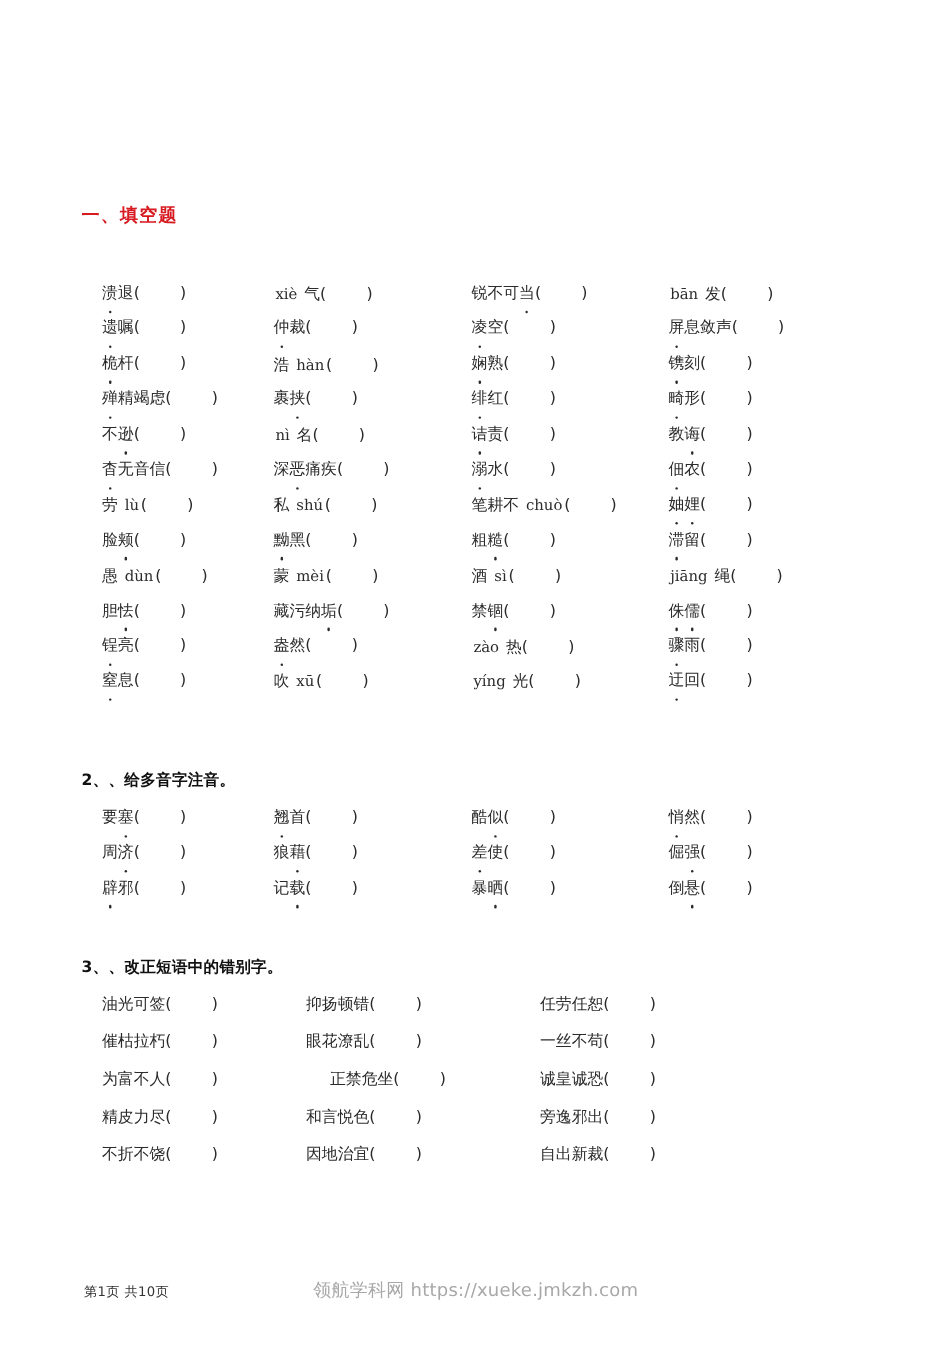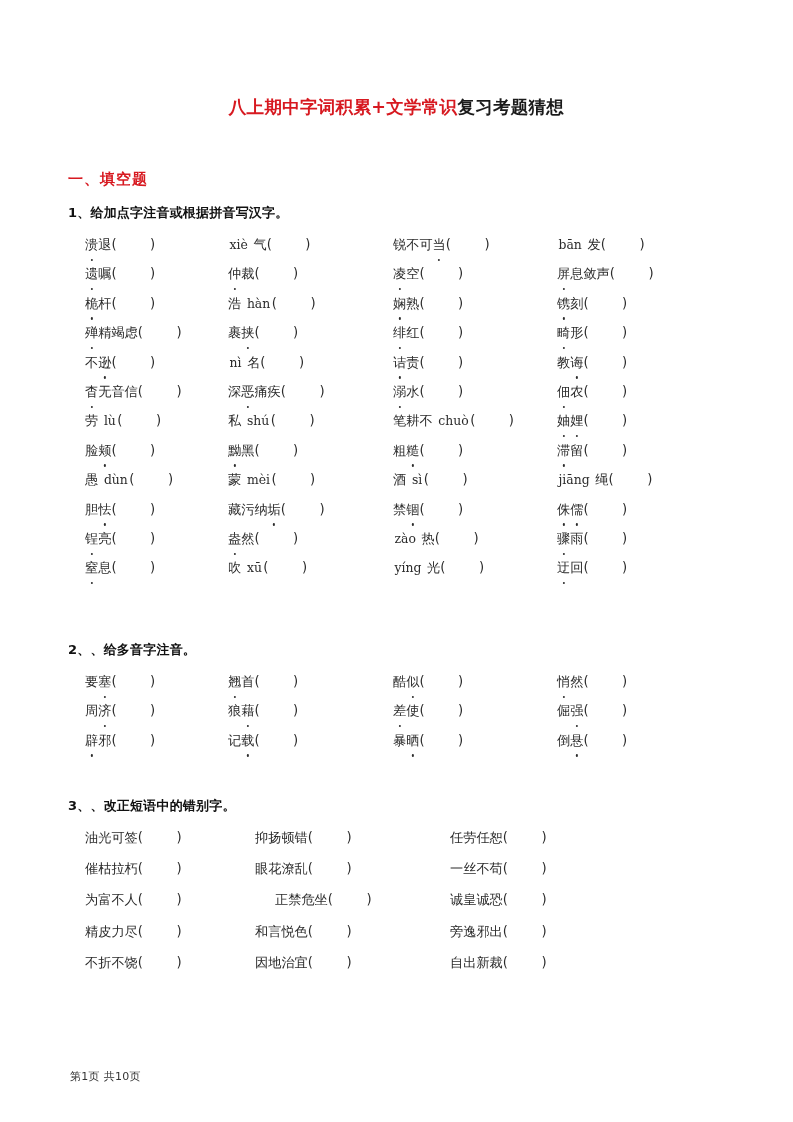--- a/index.html
+++ b/index.html
@@ -118,27 +118,23 @@
     font-size: 15px;
     color: #a8a8a8;
     letter-spacing: 0.2px;
   }
 </style>
 </head>
 <body>
 
 <div class="page">
 
-  <div class="doc-title">
-    <span class="title-red">八上期中字词积累+文学常识</span><span class="title-black">复习考题猜想</span>
-  </div>
 
   <div class="sec-heading-red" style="top:170px;">一、填空题</div>
 
-  <div class="sub-heading" style="top:204px;">1、给加点字注音或根据拼音写汉字。</div>
   <div class="grid" id="grid-q1" style="top:234px;">
       <div class="row" style="height: 29.4px;">
         <div class="cell" style="left: 85px;"><span class="term"><span class="dot">溃</span><span>退</span></span><span class="blank">(        )</span></div>
         <div class="cell" style="left: 228px;"><span class="term"><span class="py">xiè</span> <span>气</span></span><span class="blank">(        )</span></div>
         <div class="cell" style="left: 393px;"><span class="term"><span>锐</span><span>不</span><span>可</span><span class="dot">当</span></span><span class="blank">(        )</span></div>
         <div class="cell" style="left: 557px;"><span class="term"><span class="py">bān</span> <span>发</span></span><span class="blank">(        )</span></div>
       </div>
       <div class="row" style="height: 29.4px; text-align: center;">
         <div class="cell" style="left: 85px;"><span class="term"><span class="dot">遗</span><span>嘱</span></span><span class="blank">(        )</span></div>
         <div class="cell" style="left: 228px;"><span class="term"><span class="dot">仲</span><span>裁</span></span><span class="blank">(        )</span></div>
@@ -252,14 +248,15 @@
         <div class="cell" style="left: 450px;"><span class="term"><span>旁</span><span>逸</span><span>邪</span><span>出</span></span><span class="blank">(        )</span></div>
       </div>
       <div class="row" style="height: 31.2px;">
         <div class="cell" style="left: 85px;"><span class="term"><span>不</span><span>折</span><span>不</span><span>饶</span></span><span class="blank">(        )</span></div>
         <div class="cell" style="left: 255px;"><span class="term"><span>因</span><span>地</span><span>治</span><span>宜</span></span><span class="blank">(        )</span></div>
         <div class="cell" style="left: 450px;"><span class="term"><span>自</span><span>出</span><span>新</span><span>裁</span></span><span class="blank">(        )</span></div>
       </div>
     </div>
 
   <div class="footer-pager">第1页 共10页</div>
+  <div class="footer-watermark">领航学科网 https://xueke.jmkzh.com</div>
 
 </div>
 
 </body></html>

